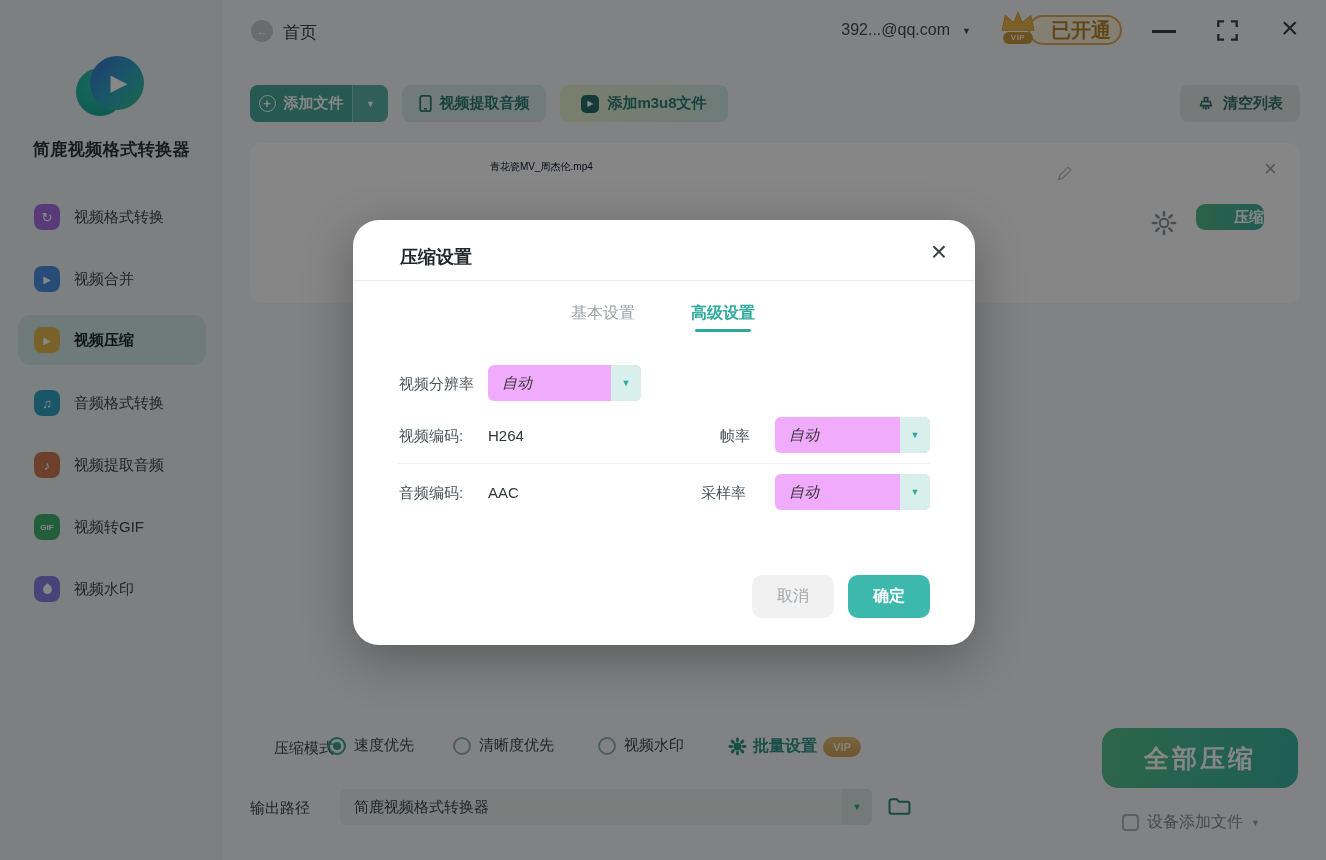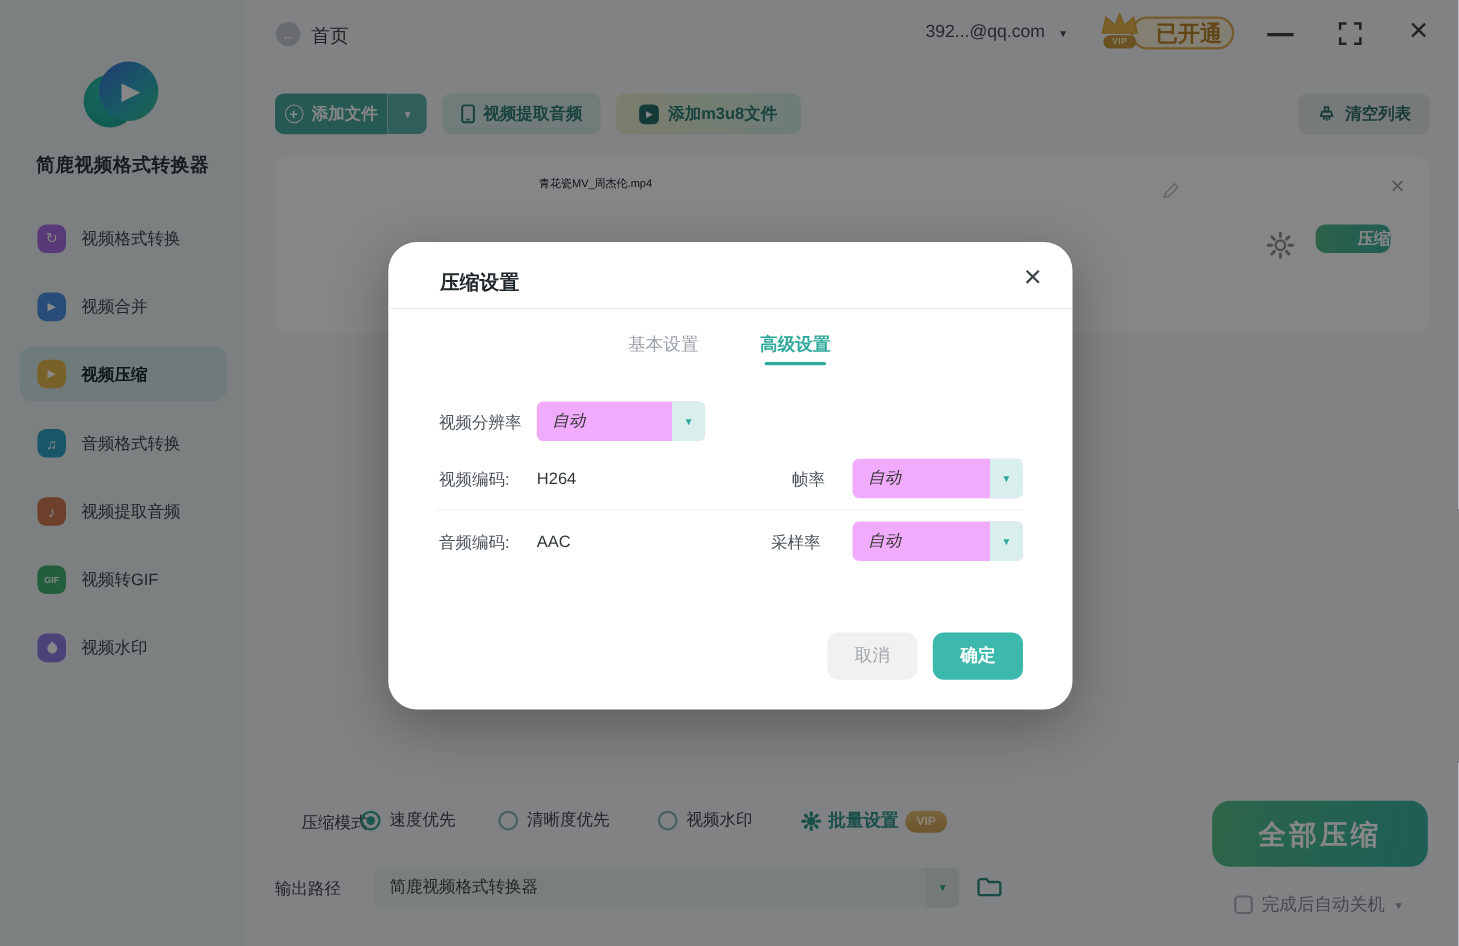--- a/index.html
+++ b/index.html
@@ -304,21 +304,21 @@
   <div class="folder">
     <svg width="23" height="19" viewBox="0 0 22 18" fill="none" stroke="#2e8d80" stroke-width="2">
       <path d="M1.5 4a2 2 0 012-2h5l2 2.5h8a2 2 0 012 2V14a2 2 0 01-2 2h-15a2 2 0 01-2-2z"></path>
     </svg>
   </div>
   <div class="btn-all">
       <span>全部压缩</span>
     </div>
   <div class="shutdown">
     <span class="checkbox"></span>
-    <span class="shutdown-label">完成后自动关机</span>
+    <span class="shutdown-label">设备添加文件</span>
     <span class="shutdown-caret">▼</span>
   </div>
 
   <div class="overlay"></div>
 
   <div class="modal">
     <div class="m-title">压缩设置</div>
     <div class="m-close">×</div>
     <div class="m-divider"></div>
 

